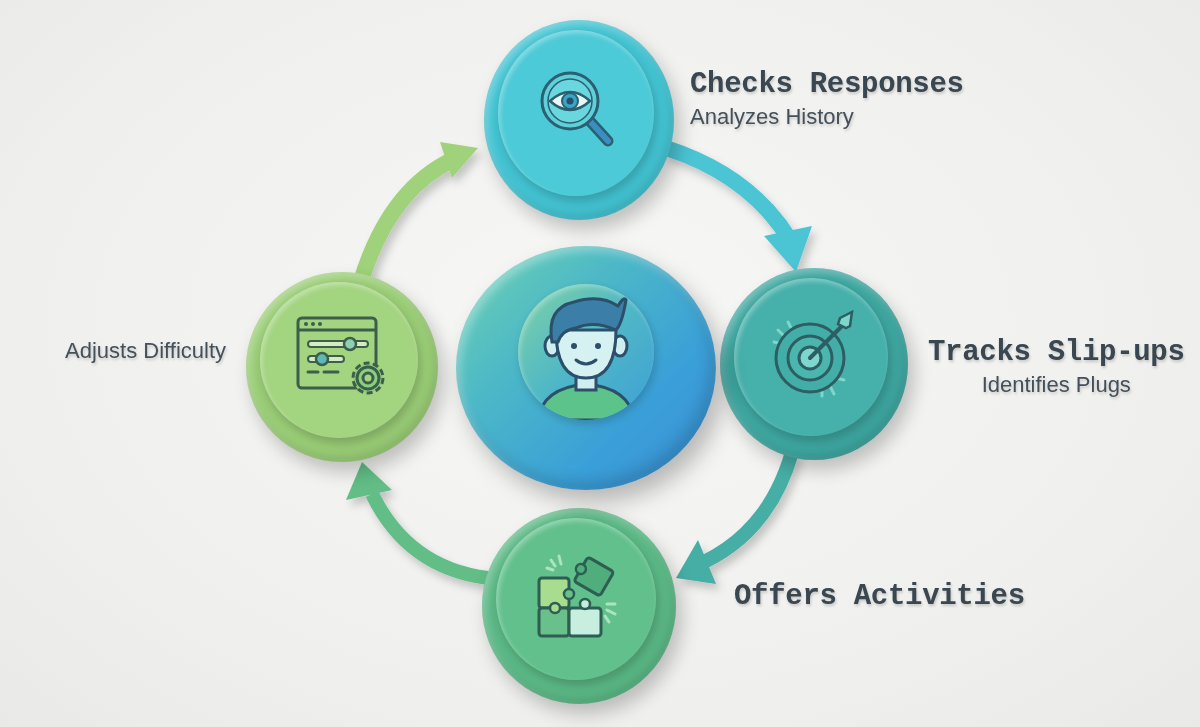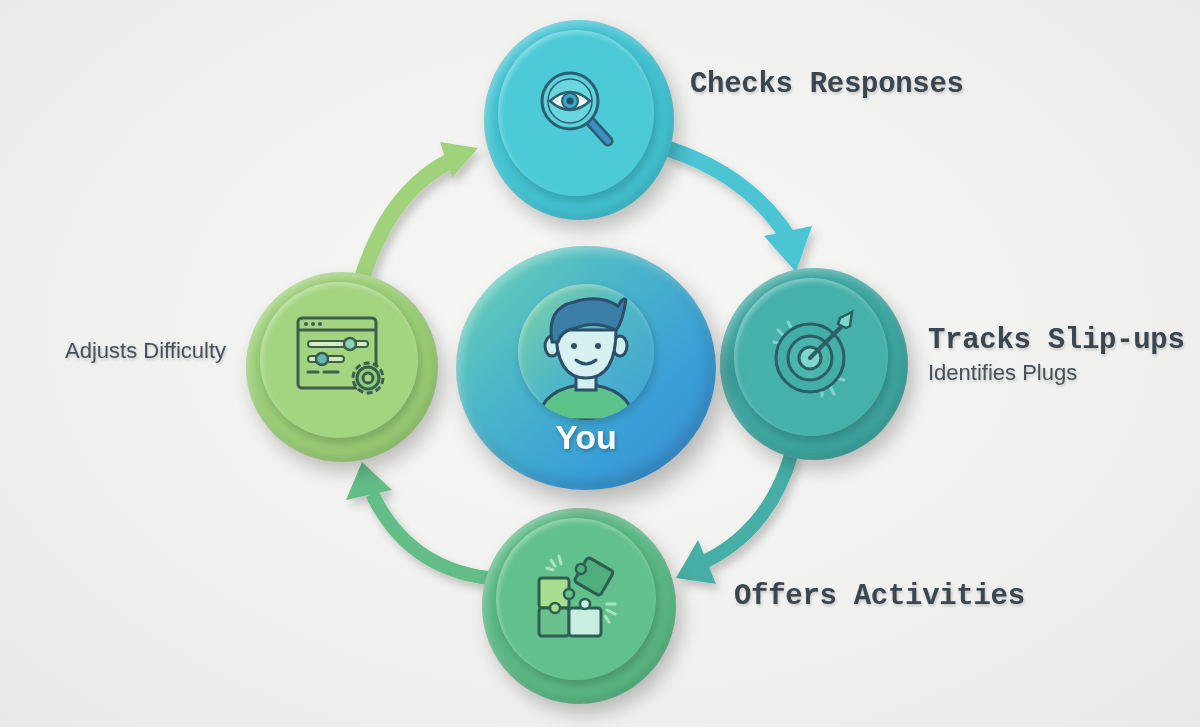--- a/index.html
+++ b/index.html
@@ -174,28 +174,28 @@
         <rect x="58" y="84" width="20" height="22" fill="#cfeef0" stroke="#2c4f6a" stroke-width="3"></rect>
         <ellipse cx="34" cy="62" rx="7" ry="10" fill="#cfeef0" stroke="#2c4f6a" stroke-width="3"></ellipse>
         <ellipse cx="102" cy="62" rx="7" ry="10" fill="#cfeef0" stroke="#2c4f6a" stroke-width="3"></ellipse>
         <path d="M 38 46 Q 38 94 68 94 Q 98 94 98 46 Z" fill="#d6f1f2" stroke="#2c4f6a" stroke-width="3"></path>
         <path d="M 34 58 Q 28 24 56 18 Q 82 10 100 22 Q 106 12 108 16 Q 104 40 98 46 Q 76 36 58 44 Q 44 46 40 58 Z" fill="#3b7ea8" stroke="#2c4f6a" stroke-width="3"></path>
         <circle cx="56" cy="62" r="3" fill="#2c4f6a"></circle>
         <circle cx="80" cy="62" r="3" fill="#2c4f6a"></circle>
         <path d="M 58 76 Q 68 84 78 76" fill="none" stroke="#2c4f6a" stroke-width="3" stroke-linecap="round"></path>
       </svg>
     </div>
-    <div class="you">You</div>
   </div>
 
   <div class="label" style="left:690px; top:68px;">
     <div class="title">Checks Responses</div>
-  </div>
-
-  <div class="label" style="left:928px; top:324px;">
+    <div class="sub">Analyzes History</div>
+  </div>
+
+  <div class="label" style="left:928px; top:336px;text-align:center;">
     <div class="title">Tracks Slip-ups</div>
     <div class="sub">Identifies Plugs</div>
   </div>
 
   <div class="label" style="left:734px; top:580px;text-align:right;">
     <div class="title">Offers Activities</div>
   </div>
 
   <div class="label right-align" style="left:26px; top:336px; width:200px;">
     <div class="sub">Adjusts Difficulty</div>

